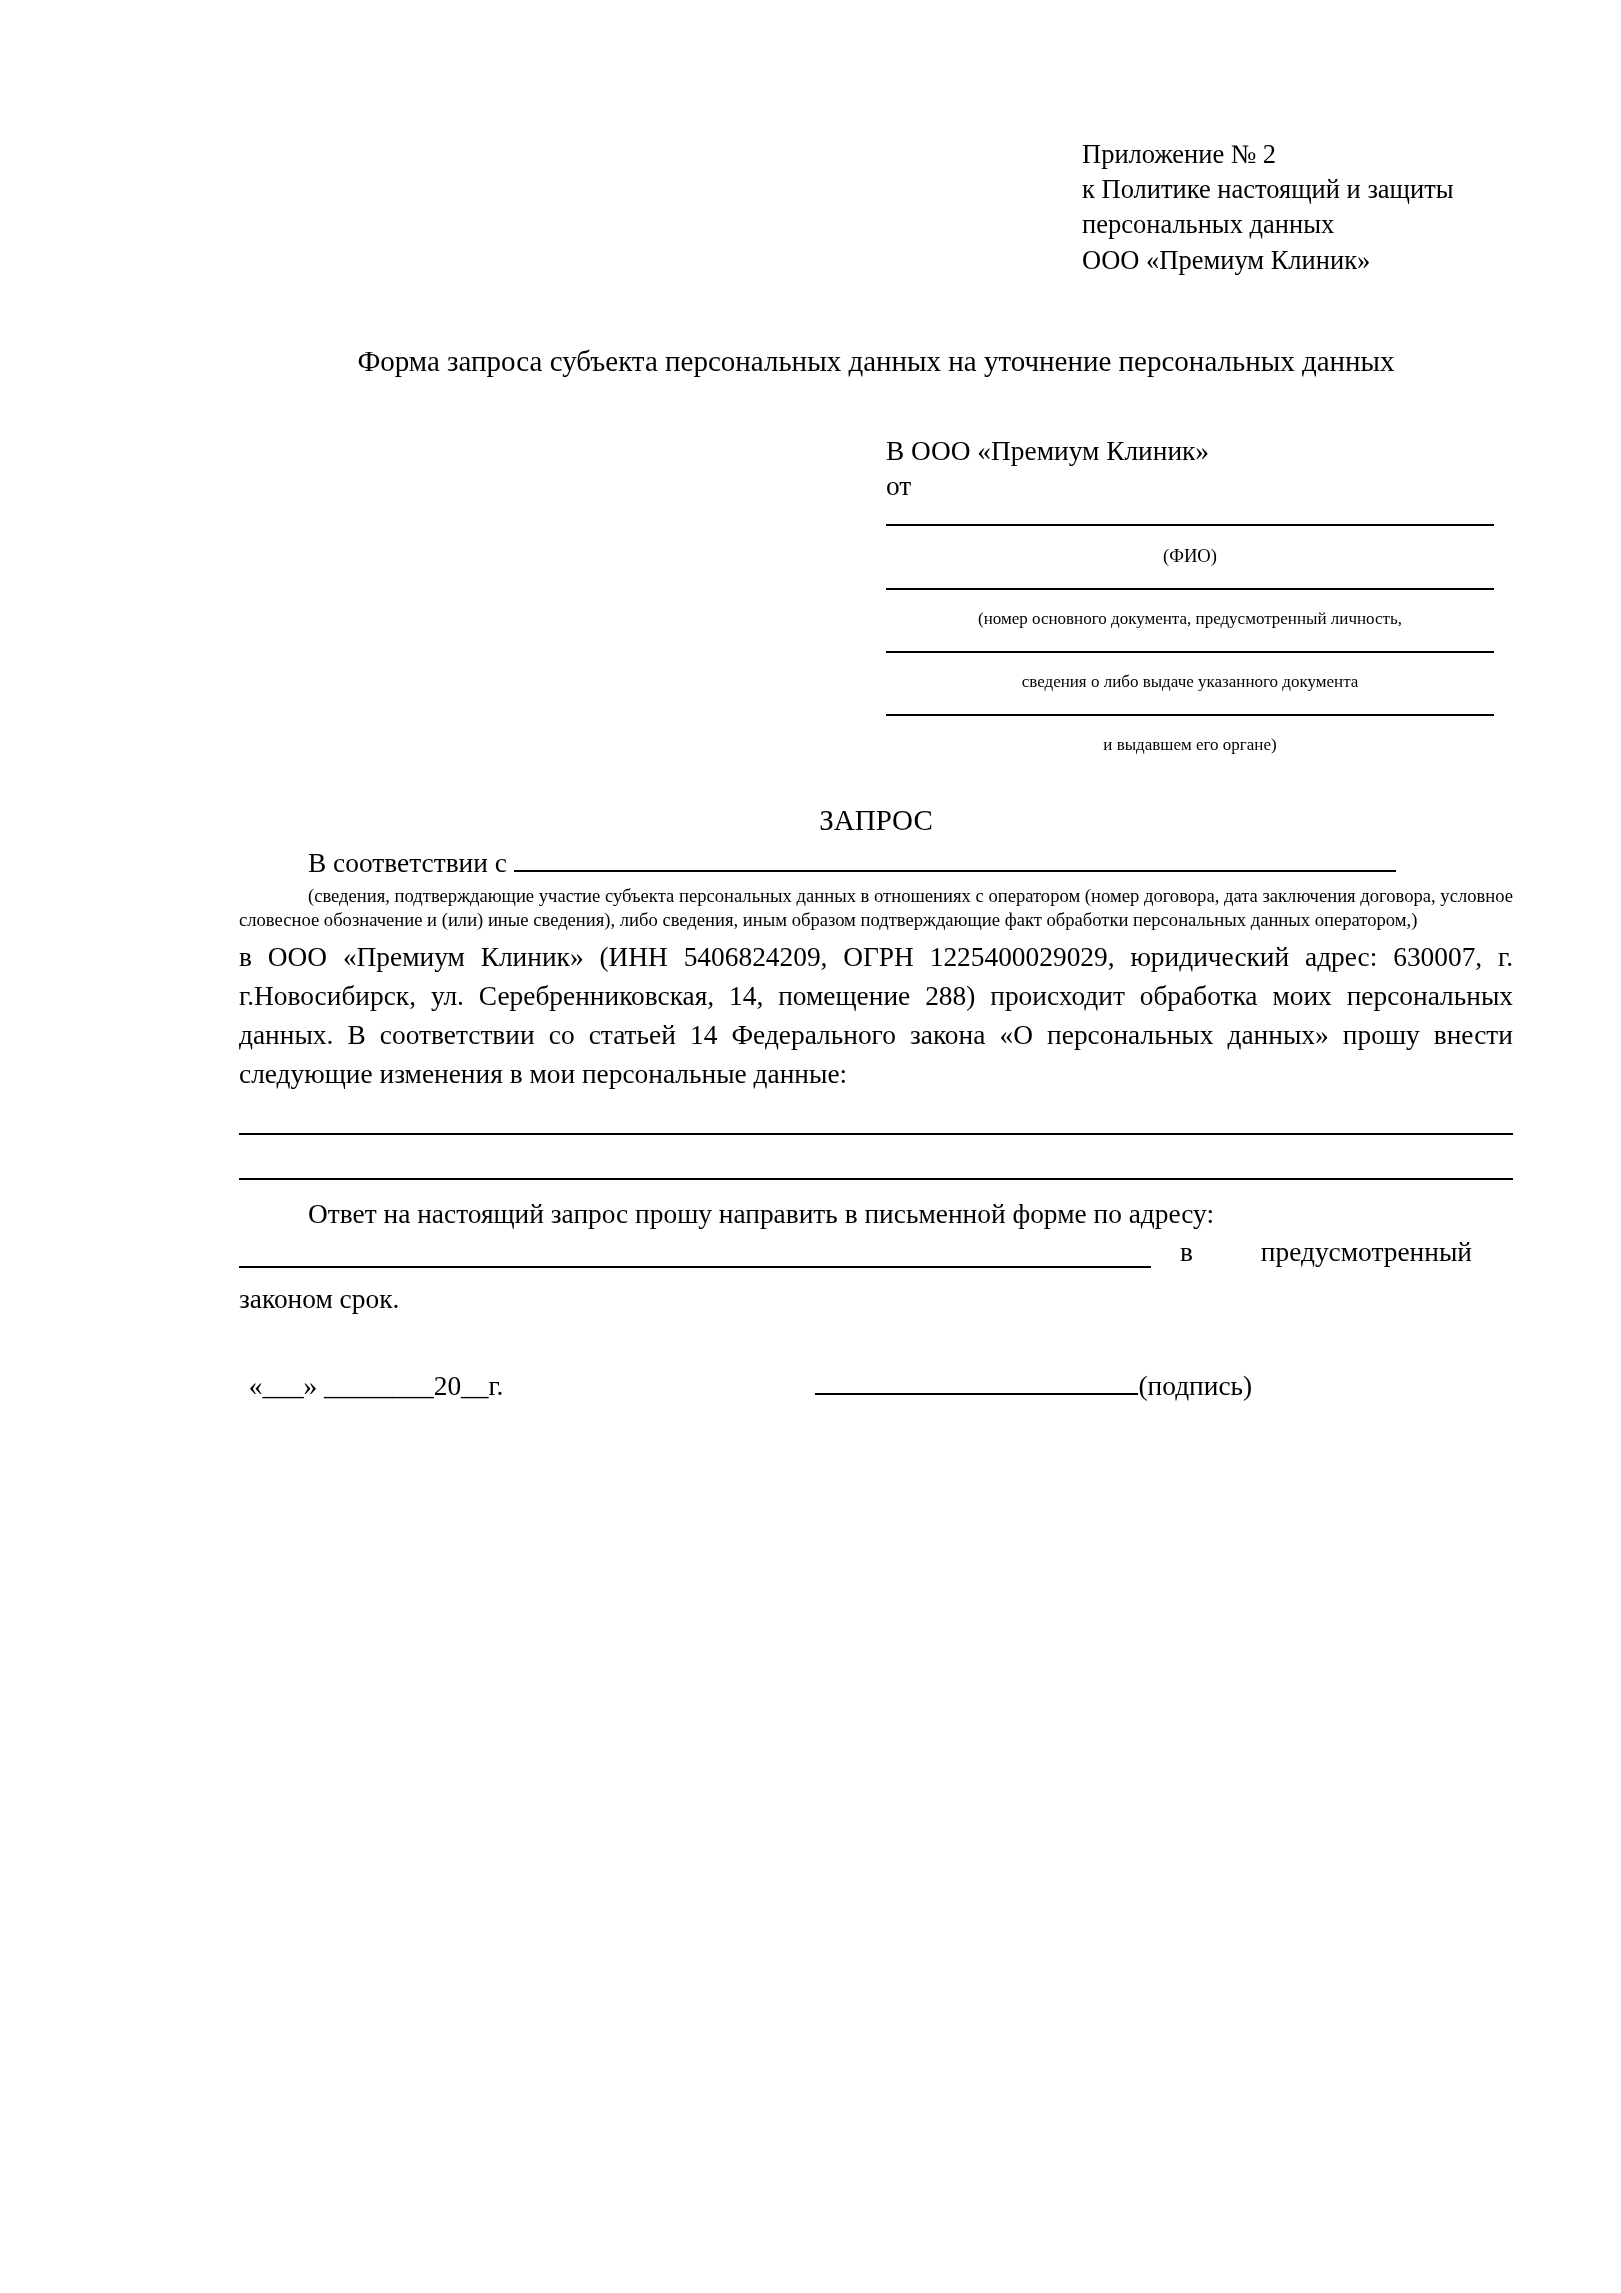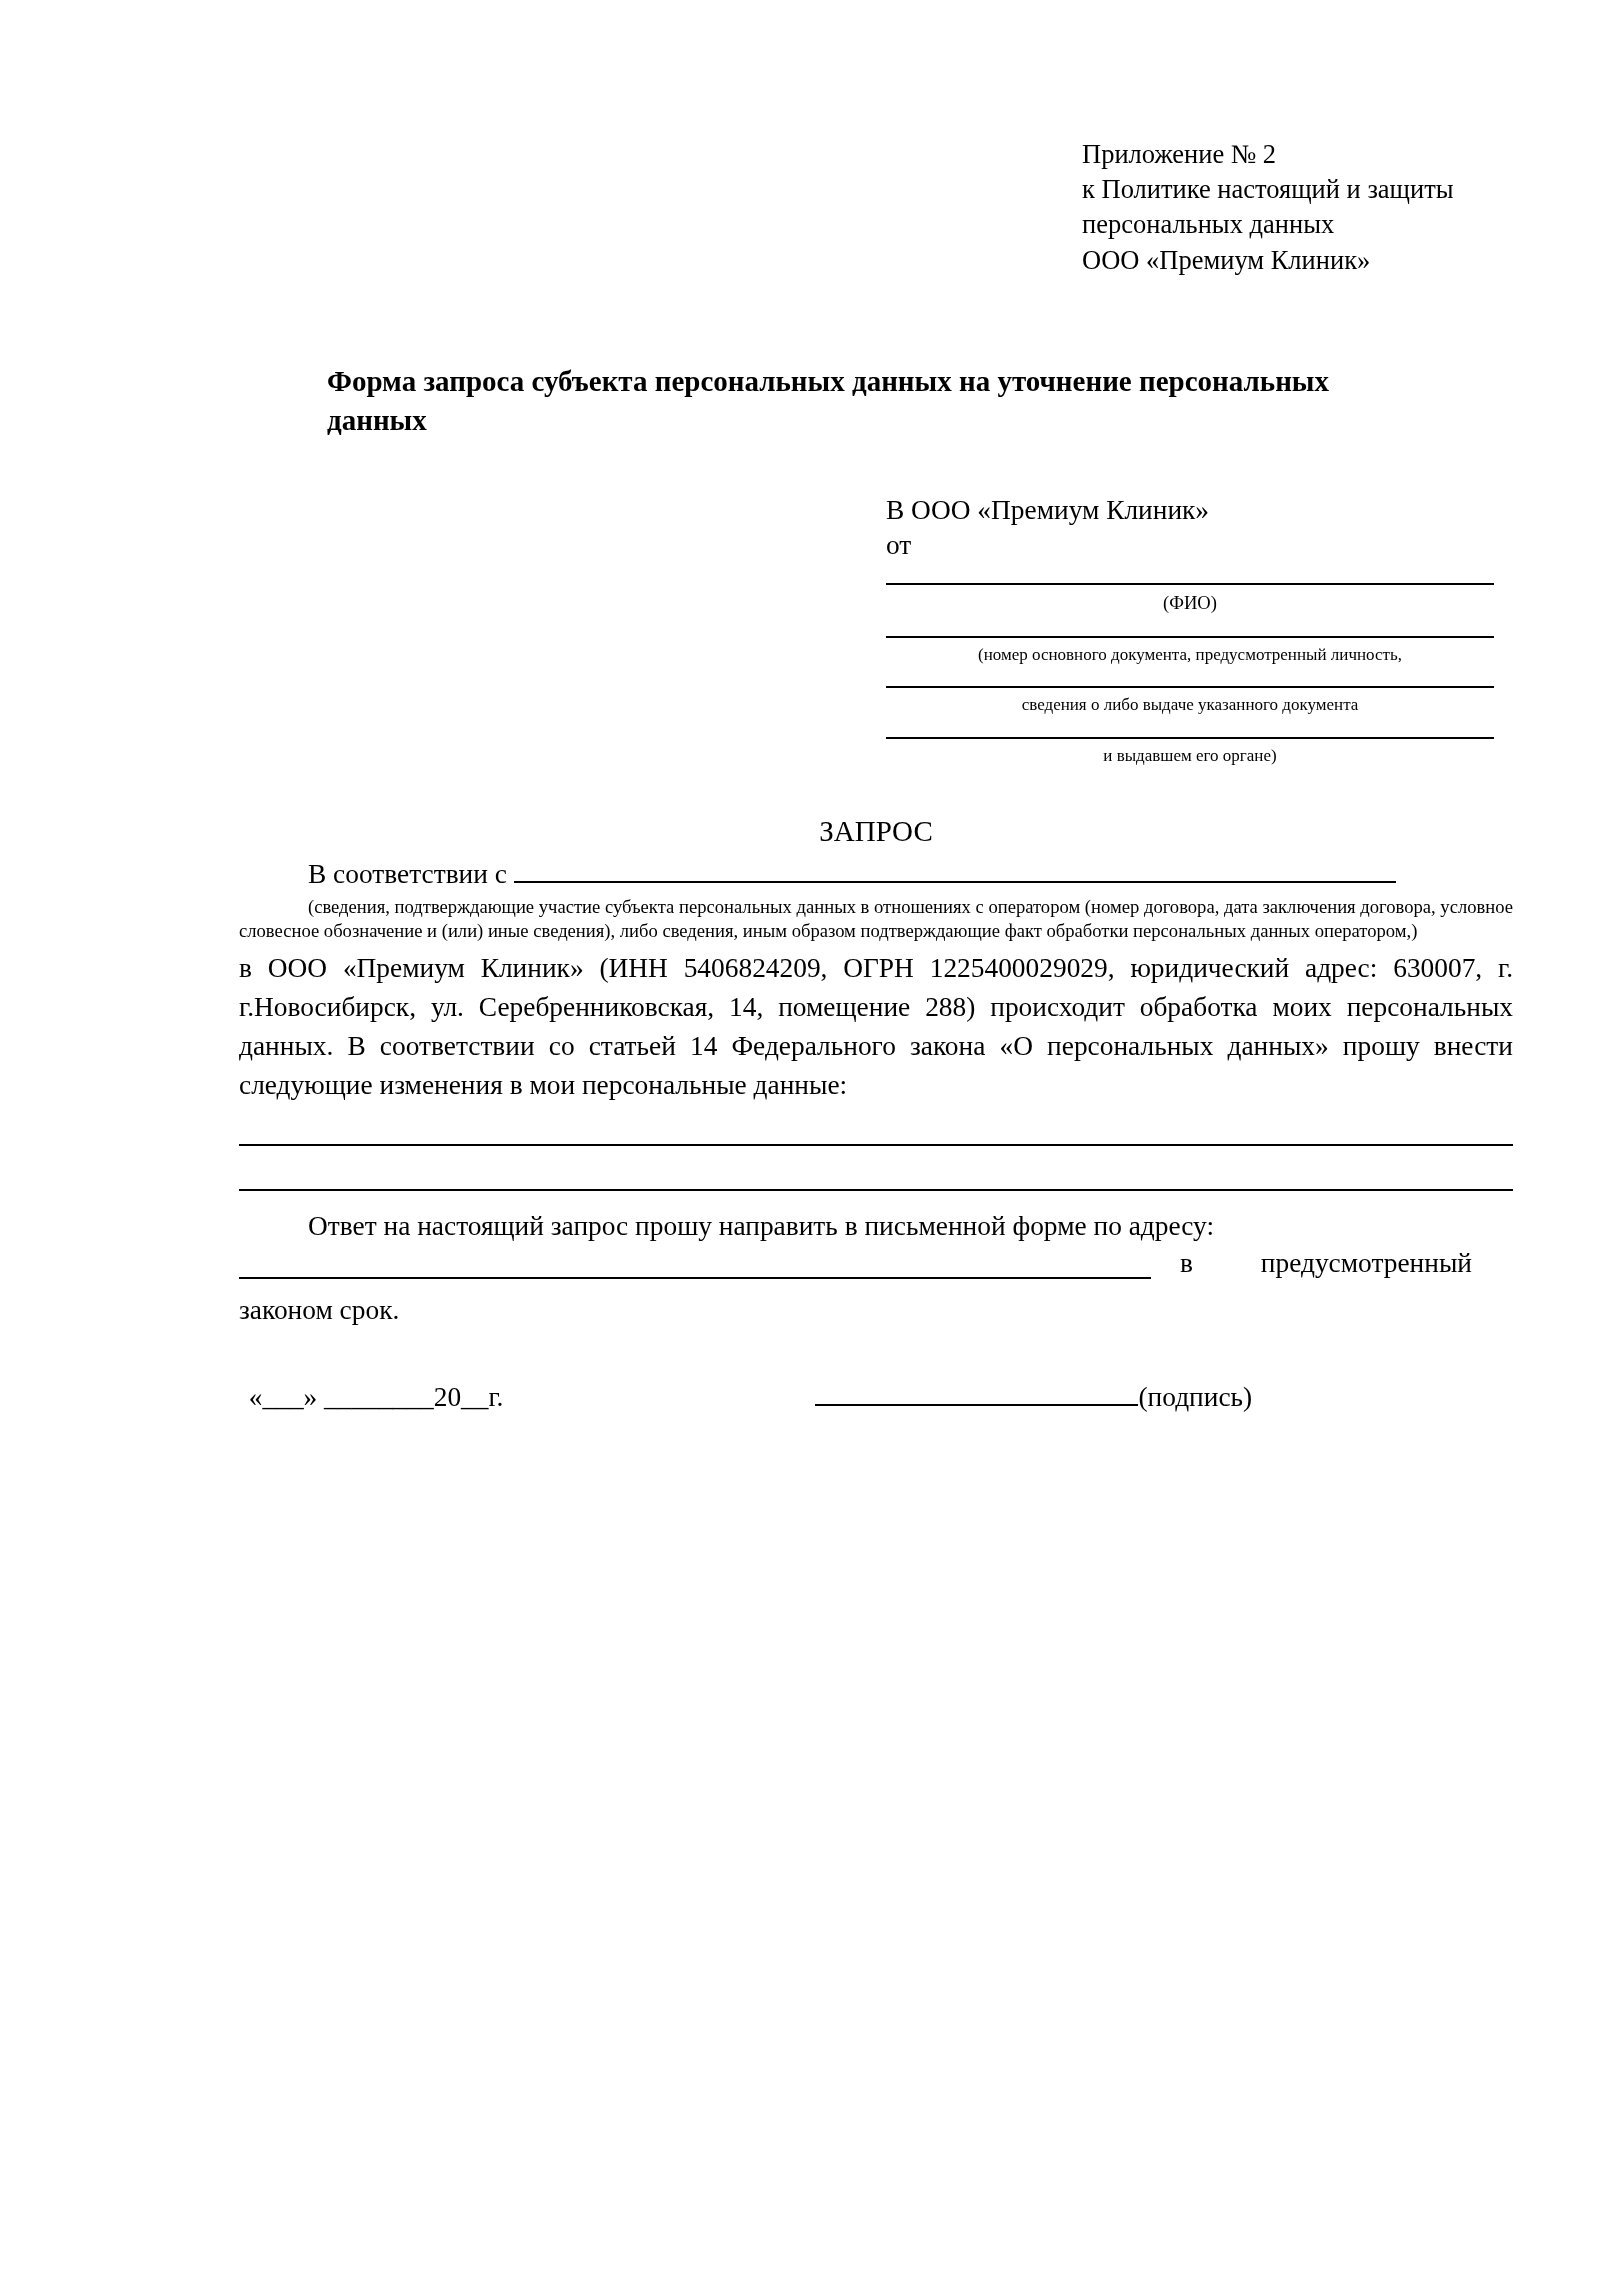--- a/index.html
+++ b/index.html
@@ -33,22 +33,23 @@
   
   .header-block {
     margin-left: 843px;
     font-size: 26.5px;
     line-height: 1.33;
   }
   .header-block div { white-space: nowrap; }
 
   
   .doc-title {
-    margin-top: 84px;
-    font-weight: bold;
+    margin-top: 64px;
+    text-align: center;
+    font-weight: normal;
     font-size: 29px;
     line-height: 1.35;
     padding: 0 88px;
   }
 
   
   .addressee {
     margin-top: 55px;
     margin-left: 647px;
     width: 608px;
@@ -59,21 +60,21 @@
 
   .ruled {
     margin-top: 21.6px;
     border-bottom: 2px solid #000;
     height: 0;
   }
   .ruled-cap {
     text-align: center;
     font-size: 18.6px;
     line-height: 1.25;
-    margin-top: 6px;
+    margin-top: 18px;
   }
   .ruled-cap.small {
     font-size: 17px;
   }
 
   
   .zapros-title {
     margin-top: 49px;
     text-align: center;
     font-size: 29px;

